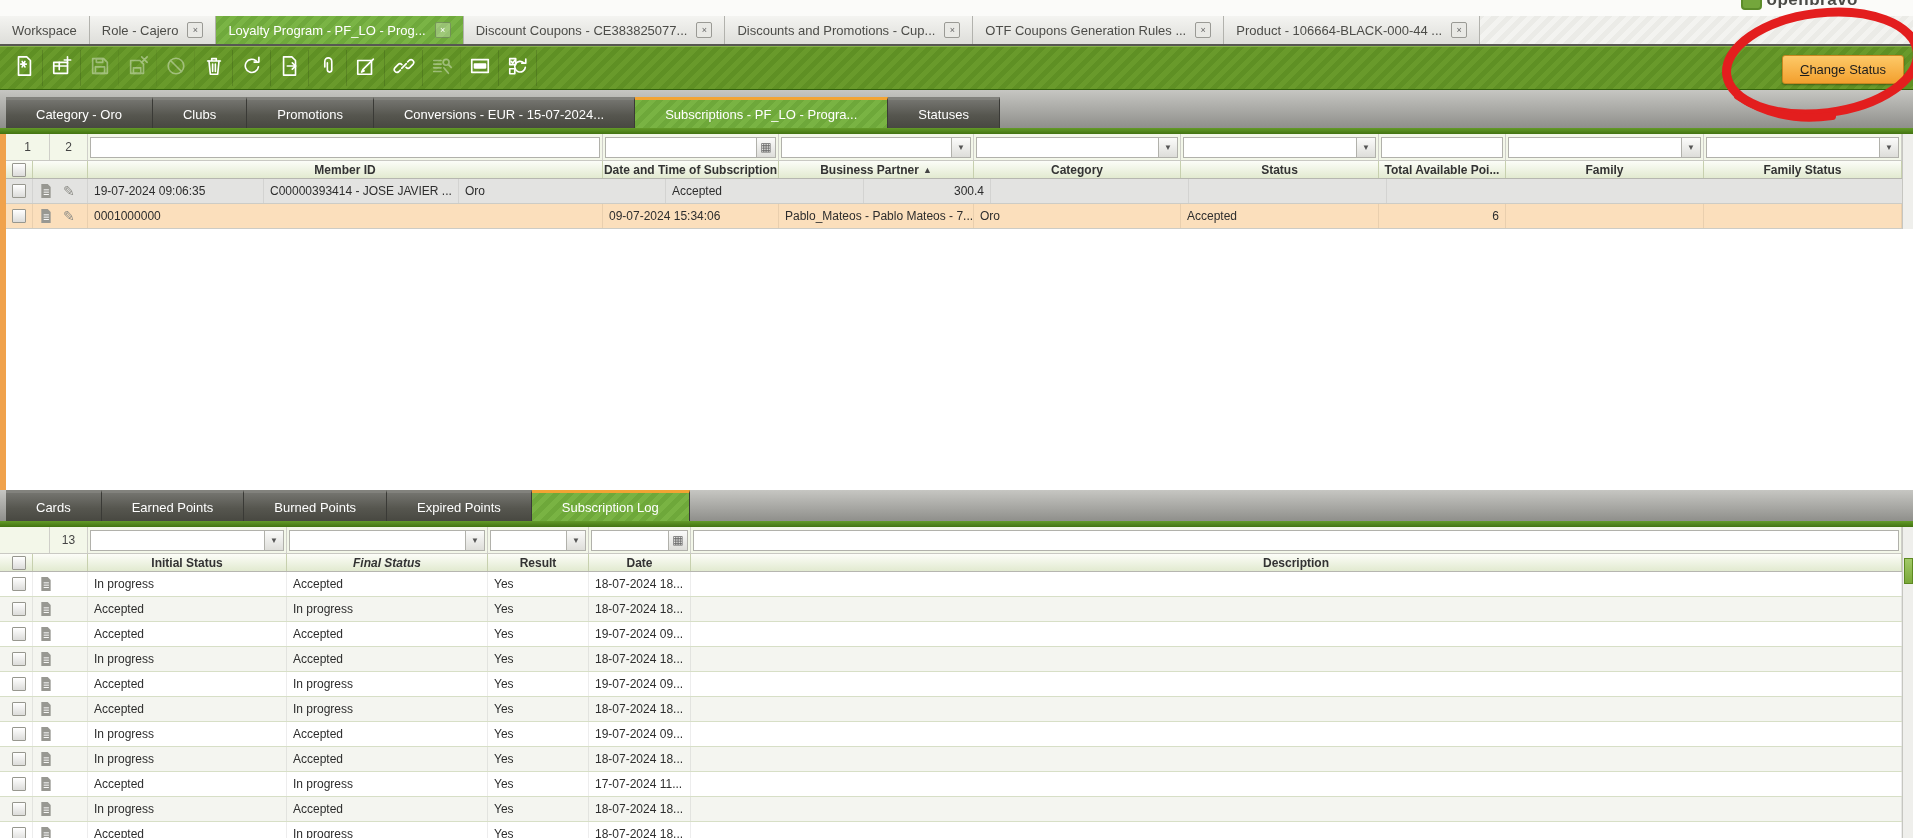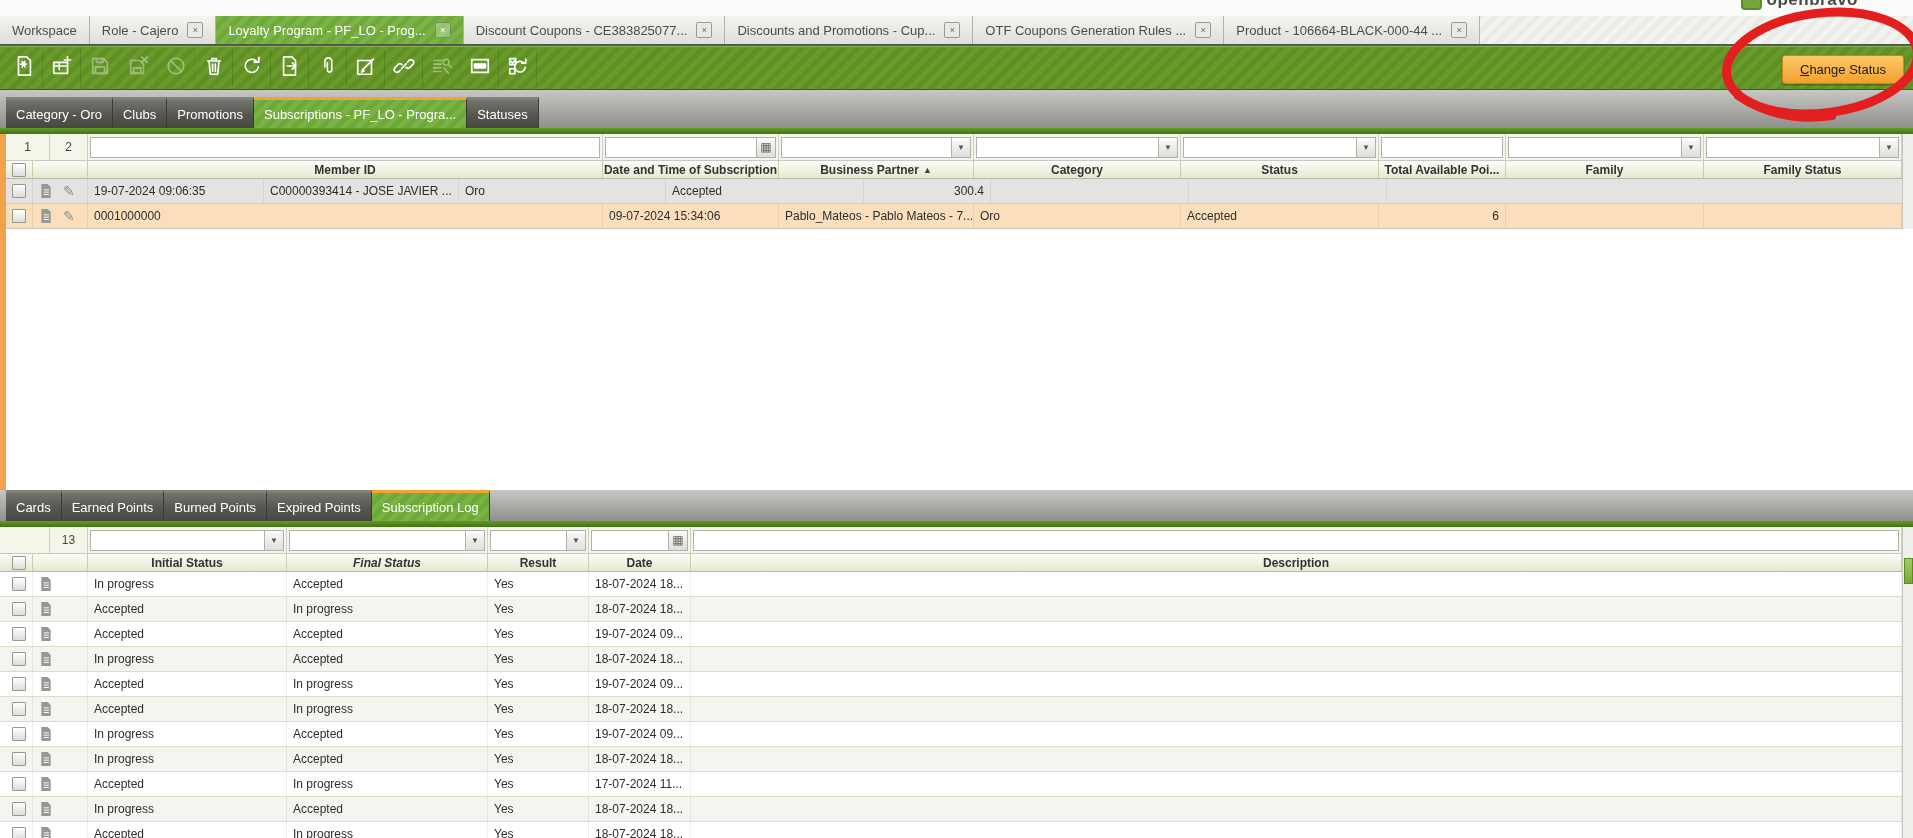--- a/index.html
+++ b/index.html
@@ -33,21 +33,21 @@
   .tool-btn svg *{stroke:#fff;fill:none;stroke-width:1.8;stroke-linecap:round;stroke-linejoin:round;}
   .tool-btn.disabled{opacity:.38;}
   .change-status{position:absolute;right:9px;top:8px;height:29px;padding:0 17px;
     background:linear-gradient(#fdc968,#f3a02e);border:1px solid #c9871f;border-radius:3px;
     font-size:13px;color:#1d1d1d;box-shadow:0 1px 2px rgba(0,0,0,.35);font-family:"Liberation Sans",sans-serif;cursor:pointer;}
 
   
   .subtabbar{position:absolute;left:0;top:90px;width:100%;height:38px;
     background:linear-gradient(#c6c6c2,#8f8f8b);}
   .subtabs{position:absolute;left:6px;bottom:0;display:flex;height:31px;}
-  .subtab{display:flex;align-items:center;padding:0 10px;font-size:13px;color:#fff;white-space:nowrap;
+  .subtab{display:flex;align-items:center;padding:0 30px;font-size:13px;color:#fff;white-space:nowrap;
     background:linear-gradient(#74746f,#56564f 55%,#484841);
     border-top:3px solid #82827d;border-right:1px solid #3a3a36;box-sizing:border-box;cursor:default;}
   .subtab.active{background:repeating-linear-gradient(135deg,#79b343 0 5px,#6ea83a 5px 10px);
     border-top:3px solid #f2a434;}
 
   .green-strip{position:absolute;left:0;width:100%;height:6px;background:linear-gradient(#639b28,#427311);}
 
   .orange-gutter{position:absolute;left:0;top:134px;width:6px;height:356px;background:#f0a24c;z-index:5;}
 
   
@@ -224,20 +224,23 @@
     <div class="subtabs" id="subtabs">
         <div class="subtab">
           <span>Category - Oro</span>
         </div>
         <div class="subtab">
           <span>Clubs</span>
         </div>
         <div class="subtab">
           <span>Promotions</span>
         </div>
+        <div class="subtab">
+          <span>Conversions - EUR - 15-07-2024...</span>
+        </div>
         <div class="subtab active">
           <span>Subscriptions - PF_LO - Progra...</span>
         </div>
         <div class="subtab">
           <span>Statuses</span>
         </div>
       </div>
   </div>
 
   <div class="green-strip" style="top:128px;"></div>

